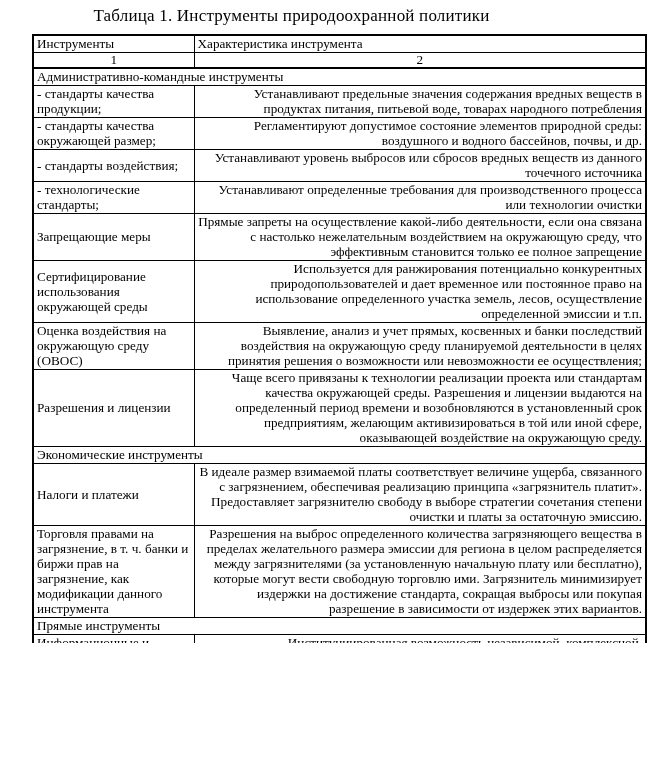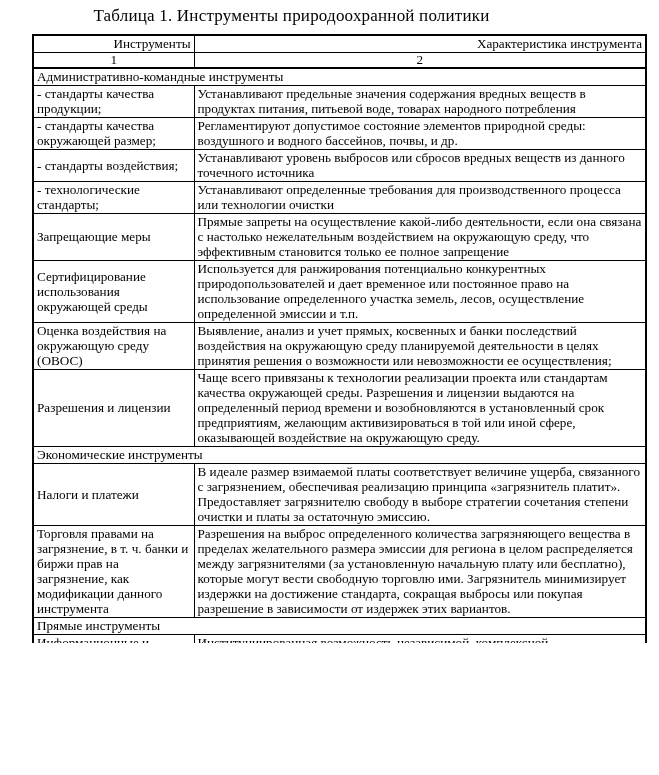--- a/index.html
+++ b/index.html
@@ -35,40 +35,41 @@
   col.c-desc { width: 452px; }
   th, td {
     border: 1px solid #000;
     font-size: 13.2px;
     line-height: 15px;
     padding: 0 3px 1px 3px;
     font-weight: normal;
     vertical-align: top;
   }
   tr.header-row th {
-    text-align: right;
+    text-align: left;
     height: 15px;
     margin-top: 40px;
   }
   tr.num-row td {
     text-align: center;
     border-bottom: 2px solid #000;
     height: 13px;
     line-height: 13px;
   }
   tr.section-row td {
     font-weight: normal;
     height: 14px;
   }
   td.inst-cell {
     vertical-align: middle;
     white-space: pre-line;
   }
   td.desc-cell {
     vertical-align: top;
+    text-align: right;
   }
 </style>
 </head>
 <body>
 
 <div class="page">
 
   <div class="doc-title">Таблица 1. Инструменты природоохранной политики</div>
 
   <table class="instruments">

